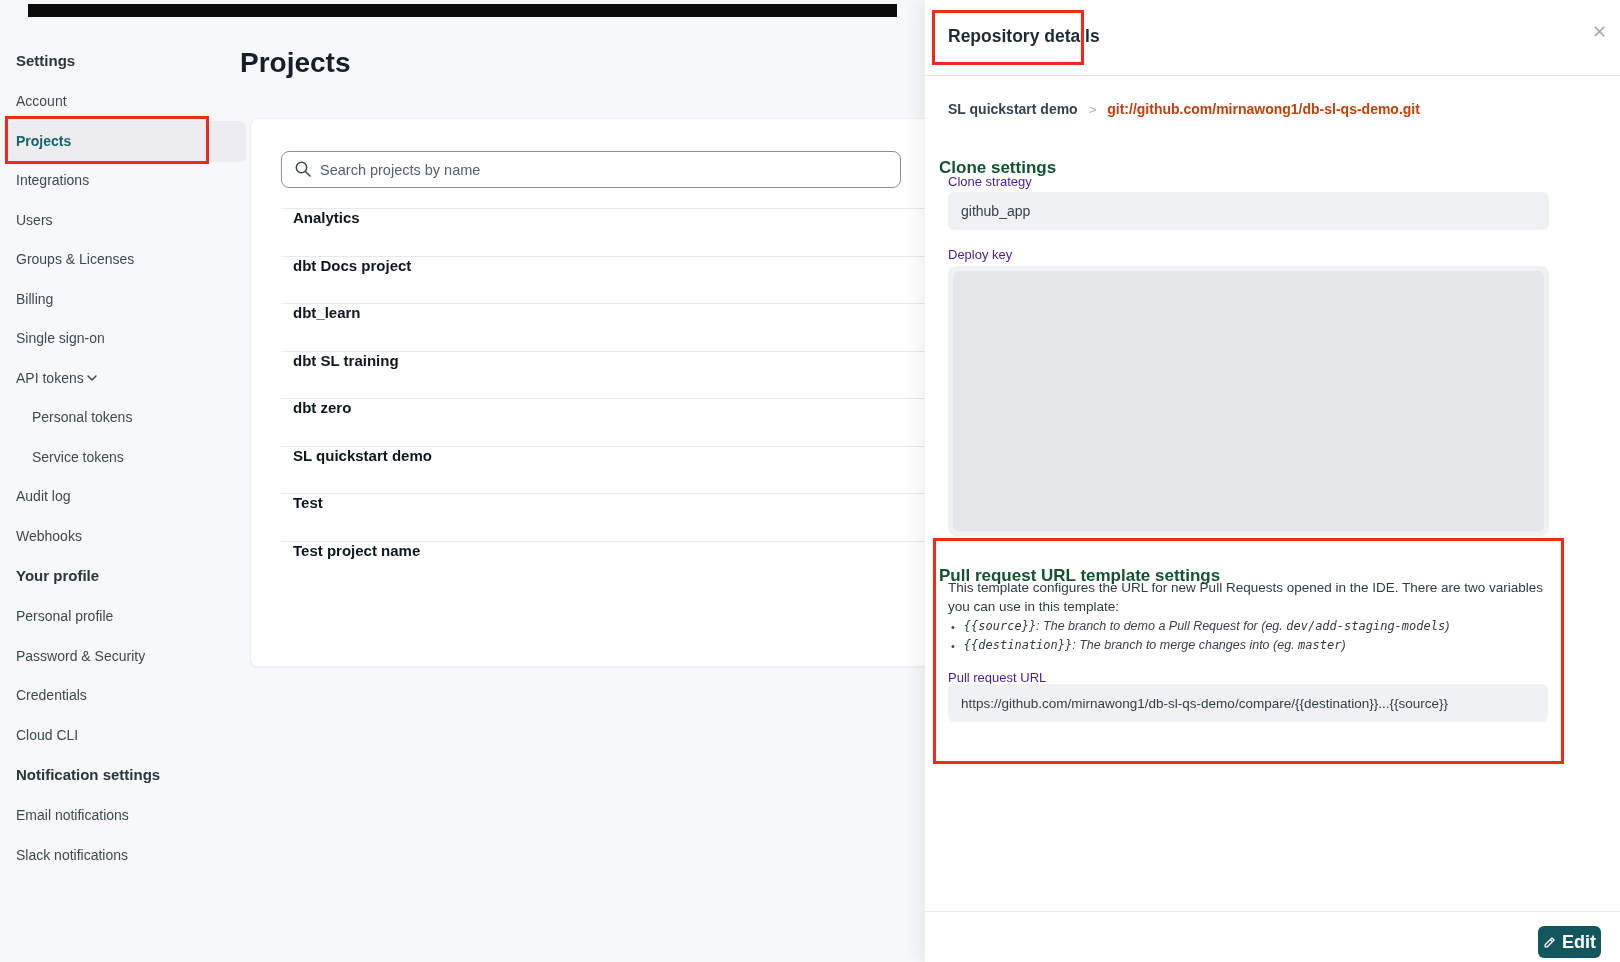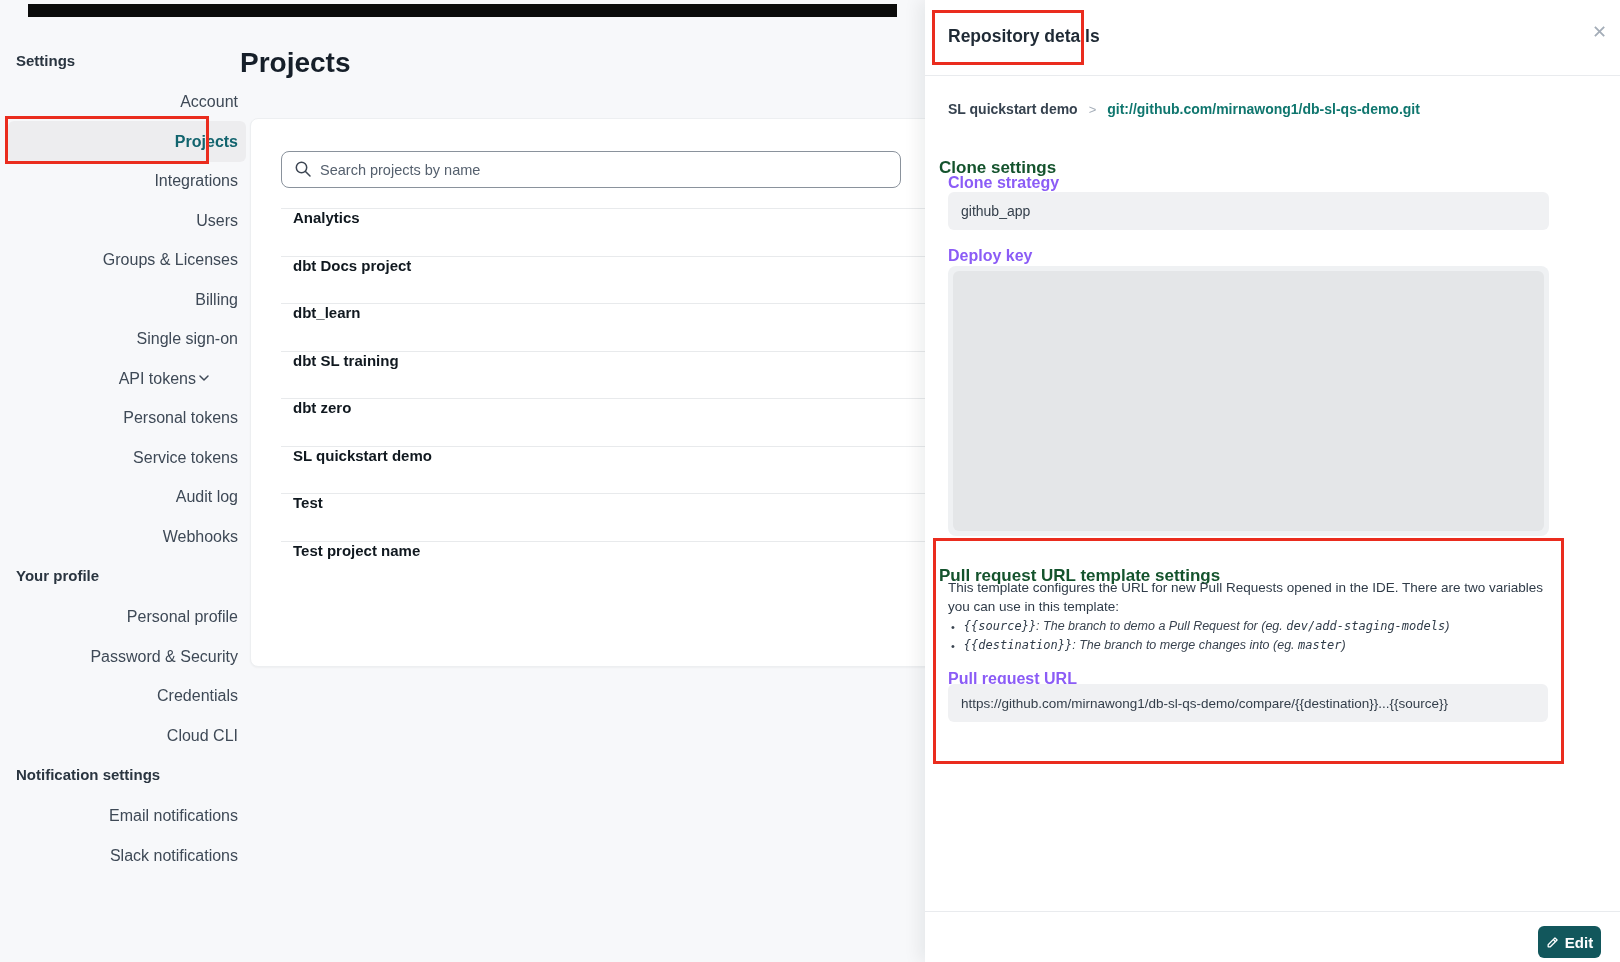--- a/index.html
+++ b/index.html
@@ -7,21 +7,21 @@
   body { font-family:"Liberation Sans", sans-serif; background:#f7f8fa; color:#3e4956; }
   .page { position:relative; width:1620px; height:962px; overflow:hidden; background:#f7f8fa; }
 
   
   .top-bar { position:absolute; left:28px; top:4px; width:869px; height:13px; background:#0b0b0b; z-index:4; }
 
   
   .sidebar { position:absolute; left:16px; top:50px; width:222px; z-index:2; }
   .nav-section { margin-bottom:15px; }
   .nav-heading { font-size:15px; font-weight:700; color:#2a3540; line-height:21px; margin-bottom:20px; }
-  .nav-item { position:relative; font-size:16px; color:#3e4956; line-height:21px; margin-bottom:18.5px; cursor:pointer; display:flex; align-items:center; justify-content:flex-end; }
+  .nav-item { position:relative; font-size:14px; color:#3e4956; line-height:21px; margin-bottom:18.5px; cursor:pointer; display:flex; align-items:center; justify-content:flex-start; }
   .nav-item.active { background:#ededef; border-radius:6px; padding:10px 8px; margin:-10px -8px 8.5px -8px; color:#12646e; font-weight:700; }
   .nav-item.indent { padding-left:16px; }
   .chev { width:16px; height:16px; margin-right:26px; flex:none; }
 
   .annot { position:absolute; border:3px solid #ea2c1e; z-index:50; pointer-events:none; }
   .annot-projects { left:5px; top:116px; width:204px; height:48px; }
 
   
   .main-title { position:absolute; left:240px; top:47px; font-size:28px; font-weight:800; color:#161f29; z-index:1; }
   .card { position:absolute; left:250px; top:118px; width:852px; height:549px; background:#fff; border:1px solid #edeff1; border-radius:8px; box-shadow:0 1px 2px rgba(16,24,32,.04); z-index:1; }
@@ -35,44 +35,44 @@
   
   .panel { position:absolute; left:925px; top:0; width:695px; height:962px; background:#fff; box-shadow:-6px 0 16px rgba(16,24,32,.07); z-index:10; }
   .panel-title { position:absolute; left:23px; top:26px; font-size:17.5px; font-weight:700; color:#1f2a35; }
   .annot-title { left:7px; top:10px; width:152px; height:55px; }
   .close-btn { position:absolute; right:13px; top:22px; font-size:18px; color:#a4adb8; cursor:pointer; line-height:20px; font-weight:400; }
   .hdr-divider { position:absolute; left:0; top:75px; width:100%; height:1px; background:#e9ebee; }
 
   .breadcrumb { position:absolute; left:23px; top:101px; display:flex; align-items:center; gap:11px; font-size:14px; }
   .bc-project { font-weight:700; color:#36424f; cursor:pointer; }
   .bc-sep { color:#a4adb8; font-size:13px; }
-  .bc-repo { font-weight:700; color:#0f766e; }
+  .bc-repo { font-weight:700; color:#c2410c; }
 
   .sec-heading { position:absolute; left:14px; font-size:17px; font-weight:700; color:#14532d;margin-top:20px; }
   .h-clone { top:138px; }
-  .field-label { position:absolute; left:23px; font-size:16px; font-weight:700; color:#8b5cf6; }
+  .field-label { position:absolute; left:23px; font-size:13px; font-weight:400; color:#4c1d95; }
   .l-strategy { top:174px; }
   .l-deploy { top:247px;text-align:center; }
   .value-box { position:absolute; left:23px; width:601px; height:38px; background:#f0f1f3; border-radius:6px; display:flex; align-items:center; padding-left:13px; font-size:14px; color:#333e4a; }
   .v-strategy { top:192px; }
   .deploy-outer { position:absolute; left:23px; top:266px; width:601px; height:270px; background:#eff1f3; border-radius:8px; }
   .deploy-inner { position:absolute; left:5px; top:5px; width:591px; height:260px; background:#e4e6e8; border-radius:6px; }
 
   .annot-pr { left:8px; top:538px; width:631px; height:226px; }
   .h-pr { top:546px; }
   .pr-desc { position:absolute; left:23px; top:578px; width:597px; font-size:13.5px; line-height:19px; color:#2f3b48; }
   .bullets { position:absolute; left:26px; top:619px; width:590px; }
   .bullet { display:flex; align-items:flex-start; margin-bottom:3px; font-style:italic; font-size:12.5px; color:#39434f; line-height:15px; }
   .bullet .marker { font-size:11px; margin:1px 9px 0 0; font-style:normal; }
   .bullet code { font-family:"DejaVu Sans Mono", monospace; font-style:italic; font-size:12px; color:#2f3b48; }
   .l-url { top:670px;text-align:right; }
   .url-box { top:684px; width:600px; font-size:13.5px; }
 
   .footer-divider { position:absolute; left:0; top:911px; width:100%; height:1px; background:#e9ebee; }
-  .edit-btn { position:absolute; right:19px; top:926px; width:63px; height:32px; background:#12575c; border:none; border-radius:6px; color:#fff; font-size:15px; font-weight:700; font-family:"Liberation Sans",sans-serif; display:flex; align-items:center; justify-content:center; gap:6px; cursor:pointer; }
+  .edit-btn { position:absolute; right:19px; top:926px; width:63px; height:32px; background:#12575c; border:none; border-radius:6px; color:#fff; font-size:18px; font-weight:700; font-family:"Liberation Sans",sans-serif; display:flex; align-items:center; justify-content:center; gap:6px; cursor:pointer; }
 </style>
 </head>
 <body>
 
 <div class="page">
 
   <div class="top-bar"></div>
 
   <nav class="sidebar">
     <div class="nav-section">

